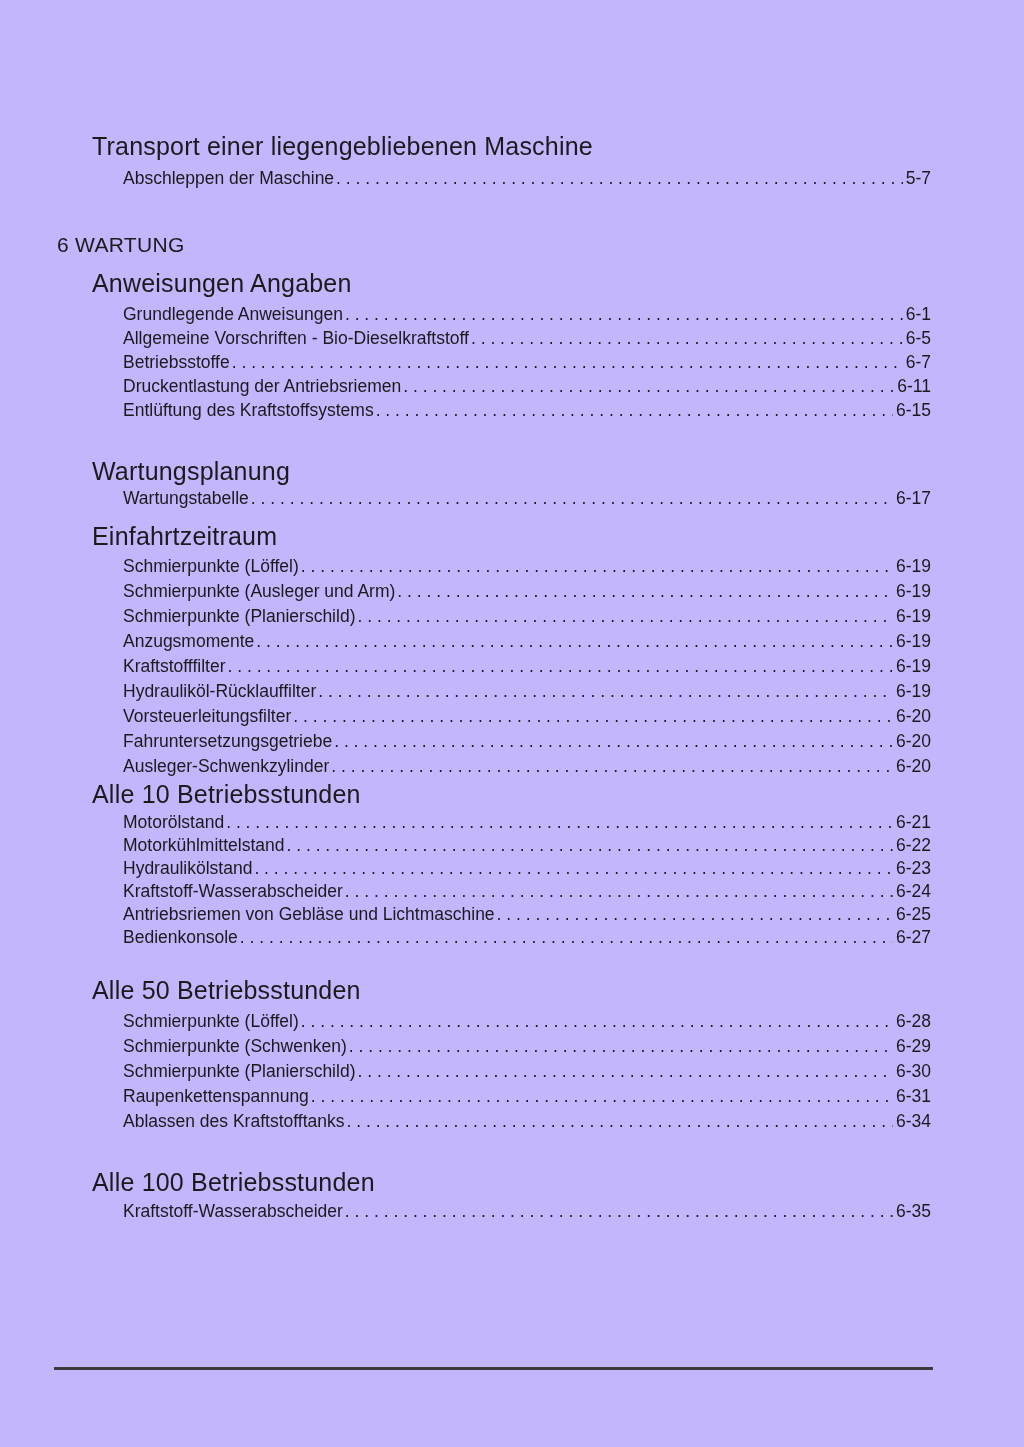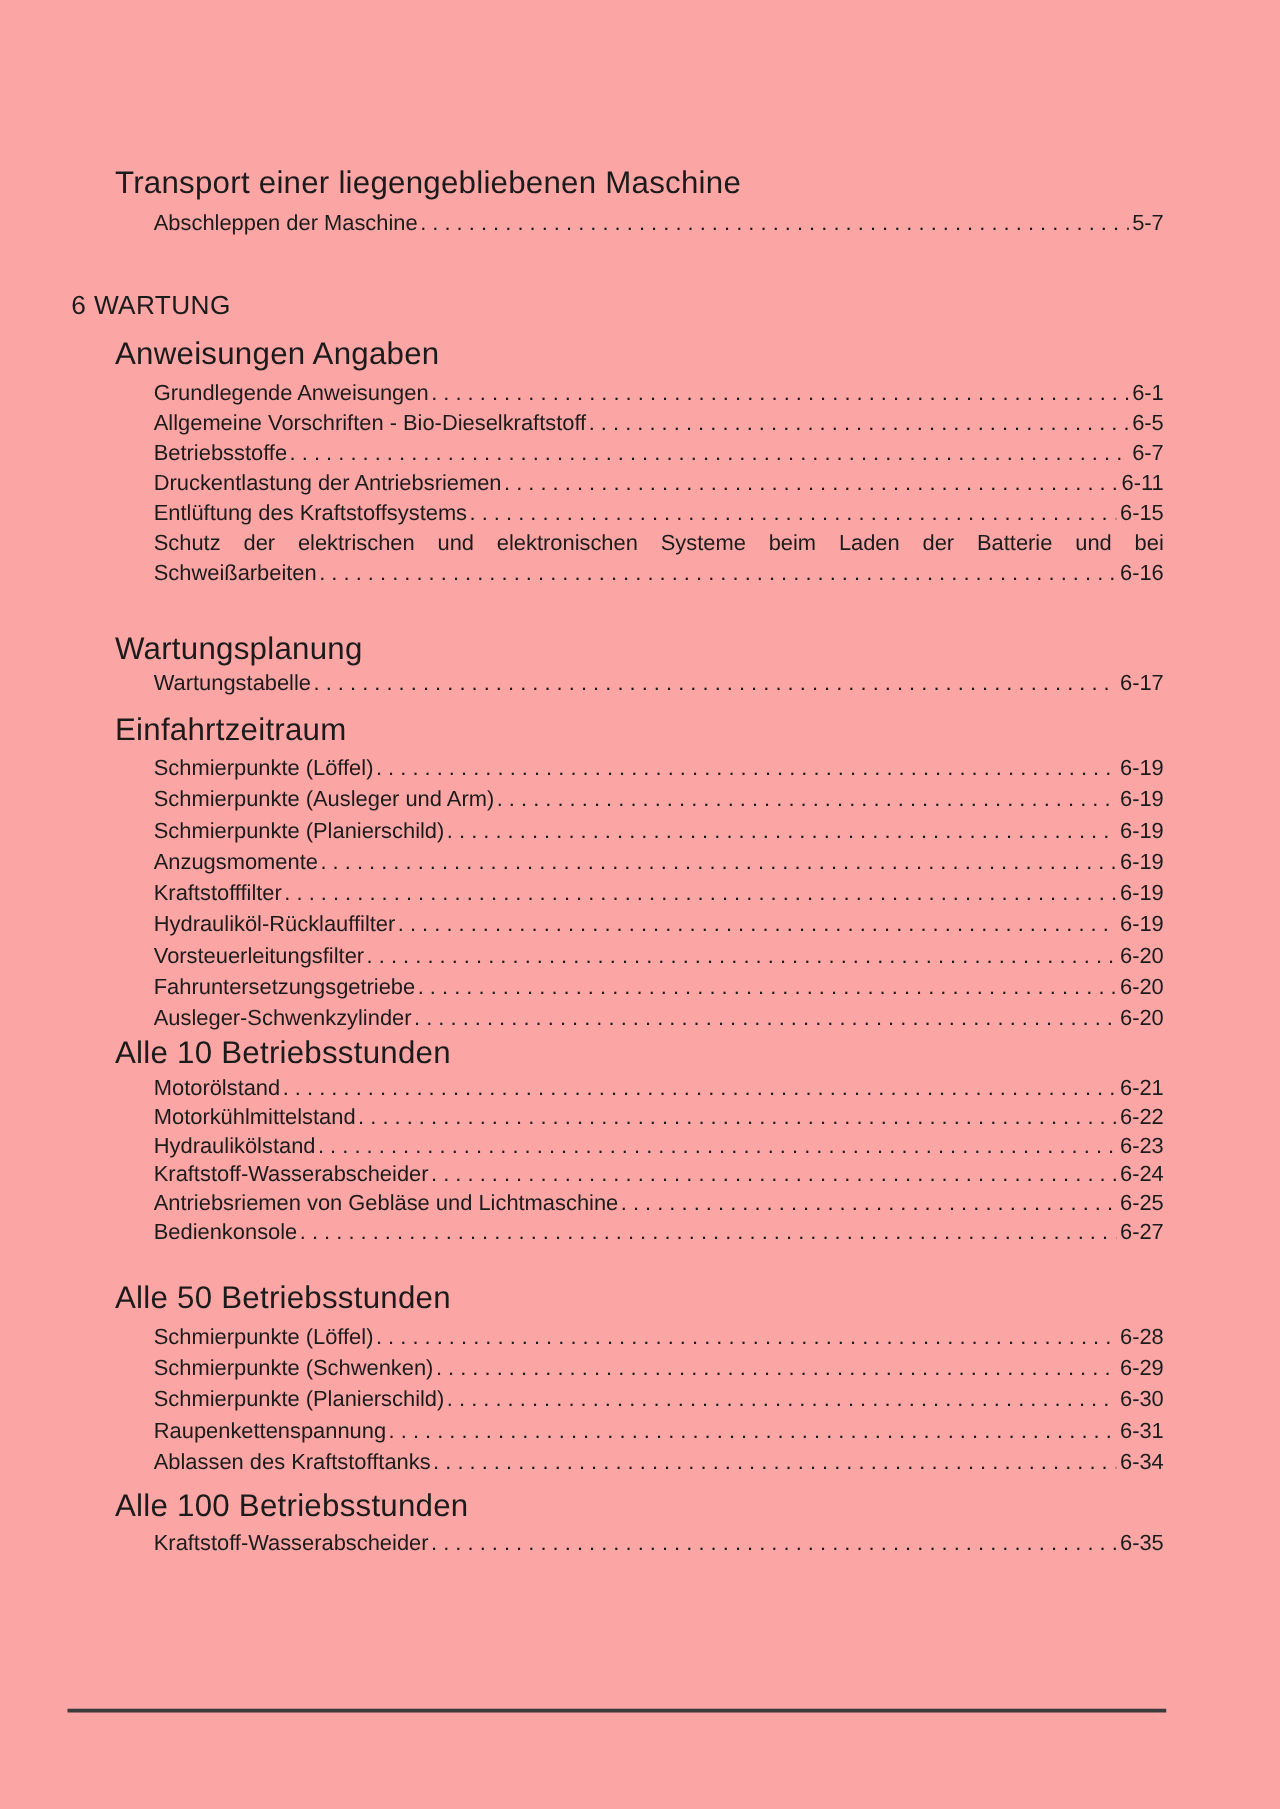--- a/index.html
+++ b/index.html
@@ -5,21 +5,21 @@
 <style>
   html, body { margin: 0; padding: 0; }
   body {
     background: #e8e8e8;
     font-family: "Liberation Sans", sans-serif;
   }
   .doc-page {
     position: relative;
     width: 1024px;
     height: 1447px;
-    background: #fca5a5;
+    background: #c4b5fd;
     color: #1b1b1b;
     overflow: hidden;
     margin: 0 auto;
   }
   .content { padding-top: 131px; }
 
   .sec-title {
     font-size: 25px;
     line-height: 30px;
     margin: 0 93px 4px 92px;
@@ -62,21 +62,21 @@
     text-align: justify;
     text-align-last: justify;
   }
 
   
   .pre-section .sec-title { margin-top: 0; margin-bottom: 5px; }
   .sec-wartungsplanung .sec-title { margin-top: 34px; margin-bottom: 0; }
   .sec-einfahrtzeitraum .sec-title { margin-top: 10px; margin-bottom: 3px; }
   .sec-alle10 .sec-title { margin-bottom: 2px; }
   .sec-alle50 .sec-title { margin-top: 26px; margin-bottom: 4px; }
-  .sec-alle100 .sec-title { margin-top: 8px; margin-bottom: 2px; }
+  .sec-alle100 .sec-title { margin-top: 33px; margin-bottom: 2px; }
 
   .footer-rule {
     position: absolute;
     left: 54px;
     top: 1367px;
     width: 879px;
     height: 3px;
     background: #3b3b3b;
   }
 </style>
@@ -120,28 +120,20 @@
         <div class="entry">
           <span class="label">Druckentlastung der Antriebsriemen</span>
           <span class="dots"></span>
           <span class="pagenum">6-11</span>
         </div>
         <div class="entry">
           <span class="label">Entlüftung des Kraftstoffsystems</span>
           <span class="dots"></span>
           <span class="pagenum">6-15</span>
         </div>
-        <div class="wrap-entry">
-          <div class="justified">Schutz der elektrischen und elektronischen Systeme beim Laden der Batterie und bei</div>
-          <div class="entry">
-            <span class="label">Schweißarbeiten</span>
-            <span class="dots"></span>
-            <span class="pagenum">6-16</span>
-          </div>
-        </div>
       </div>
     </div>
 
     <div class="sec-wartungsplanung">
       <h2 class="sec-title">Wartungsplanung</h2>
       <div class="entries">
         <div class="entry">
           <span class="label">Wartungstabelle</span>
           <span class="dots"></span>
           <span class="pagenum">6-17</span>

